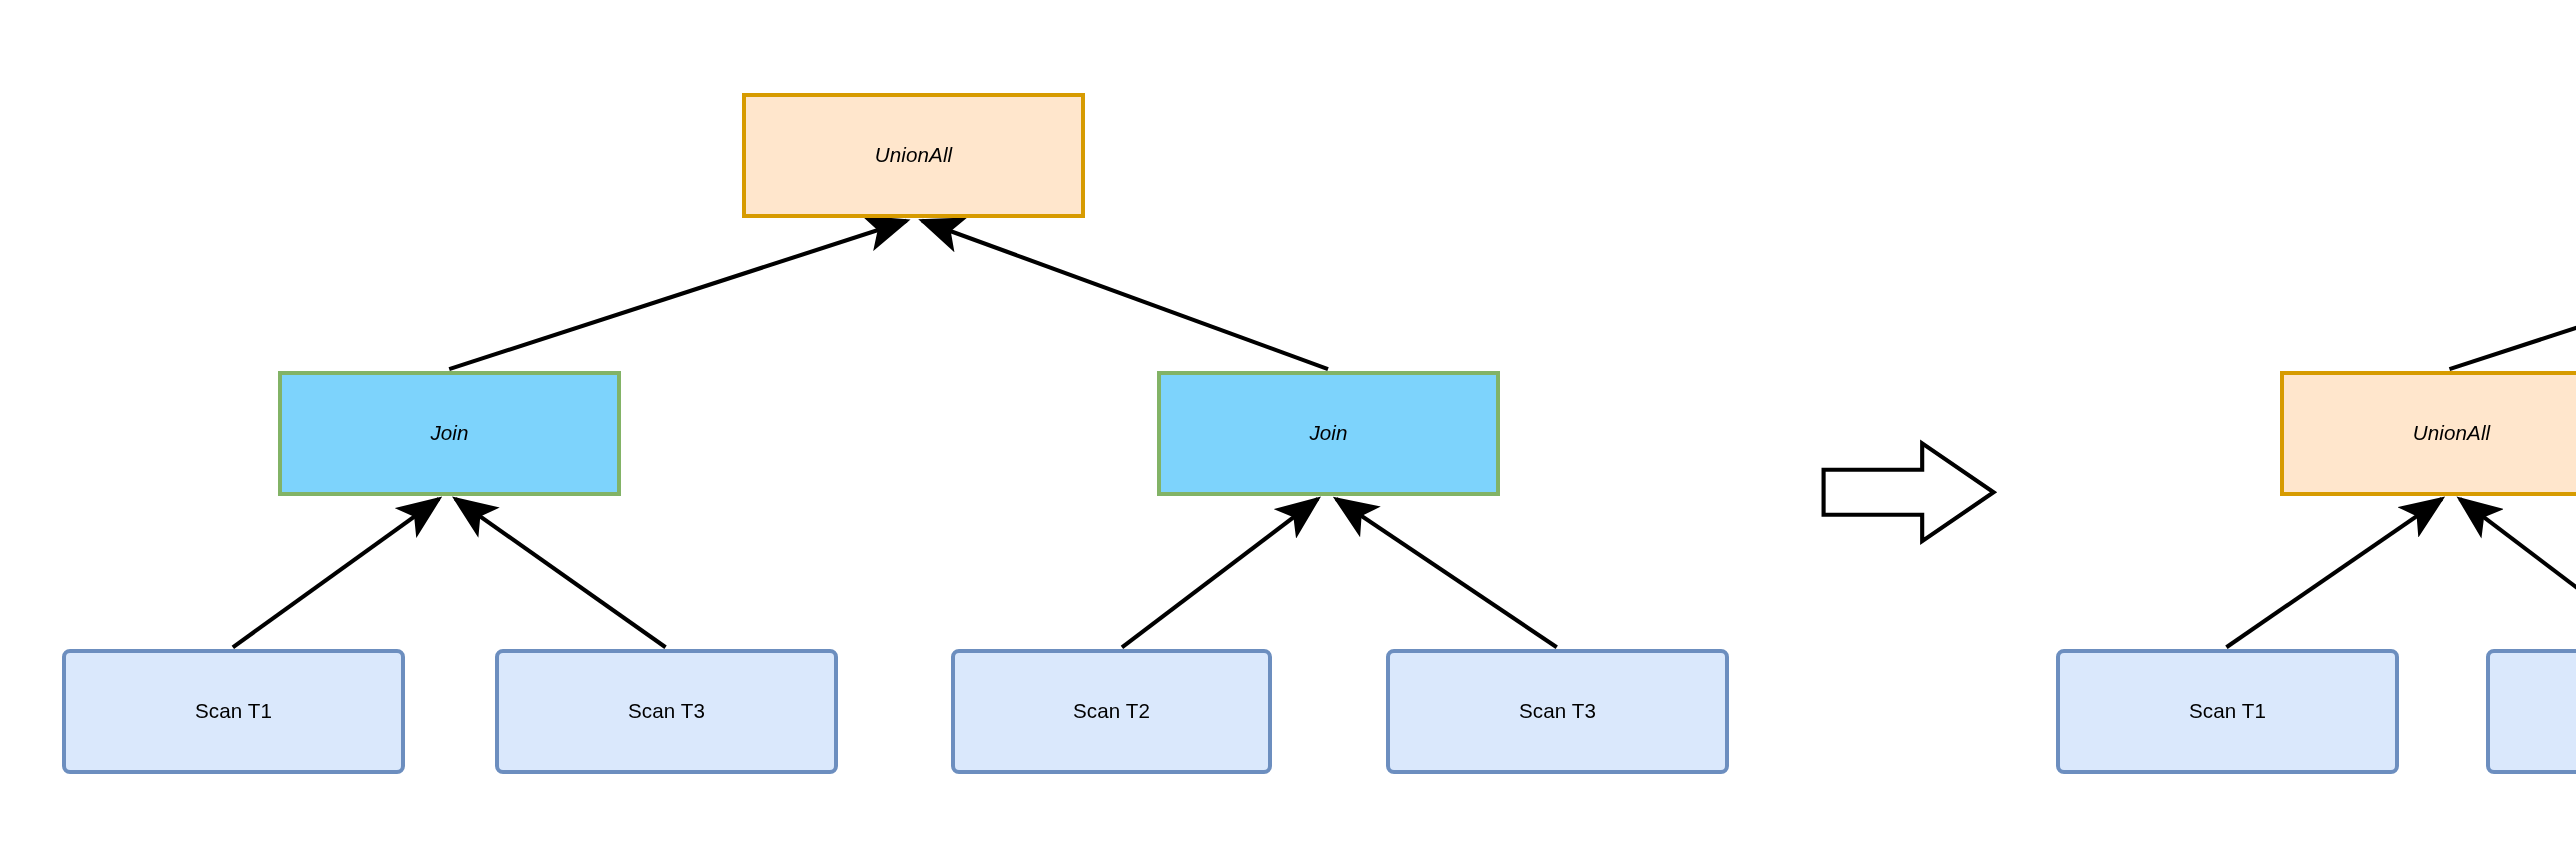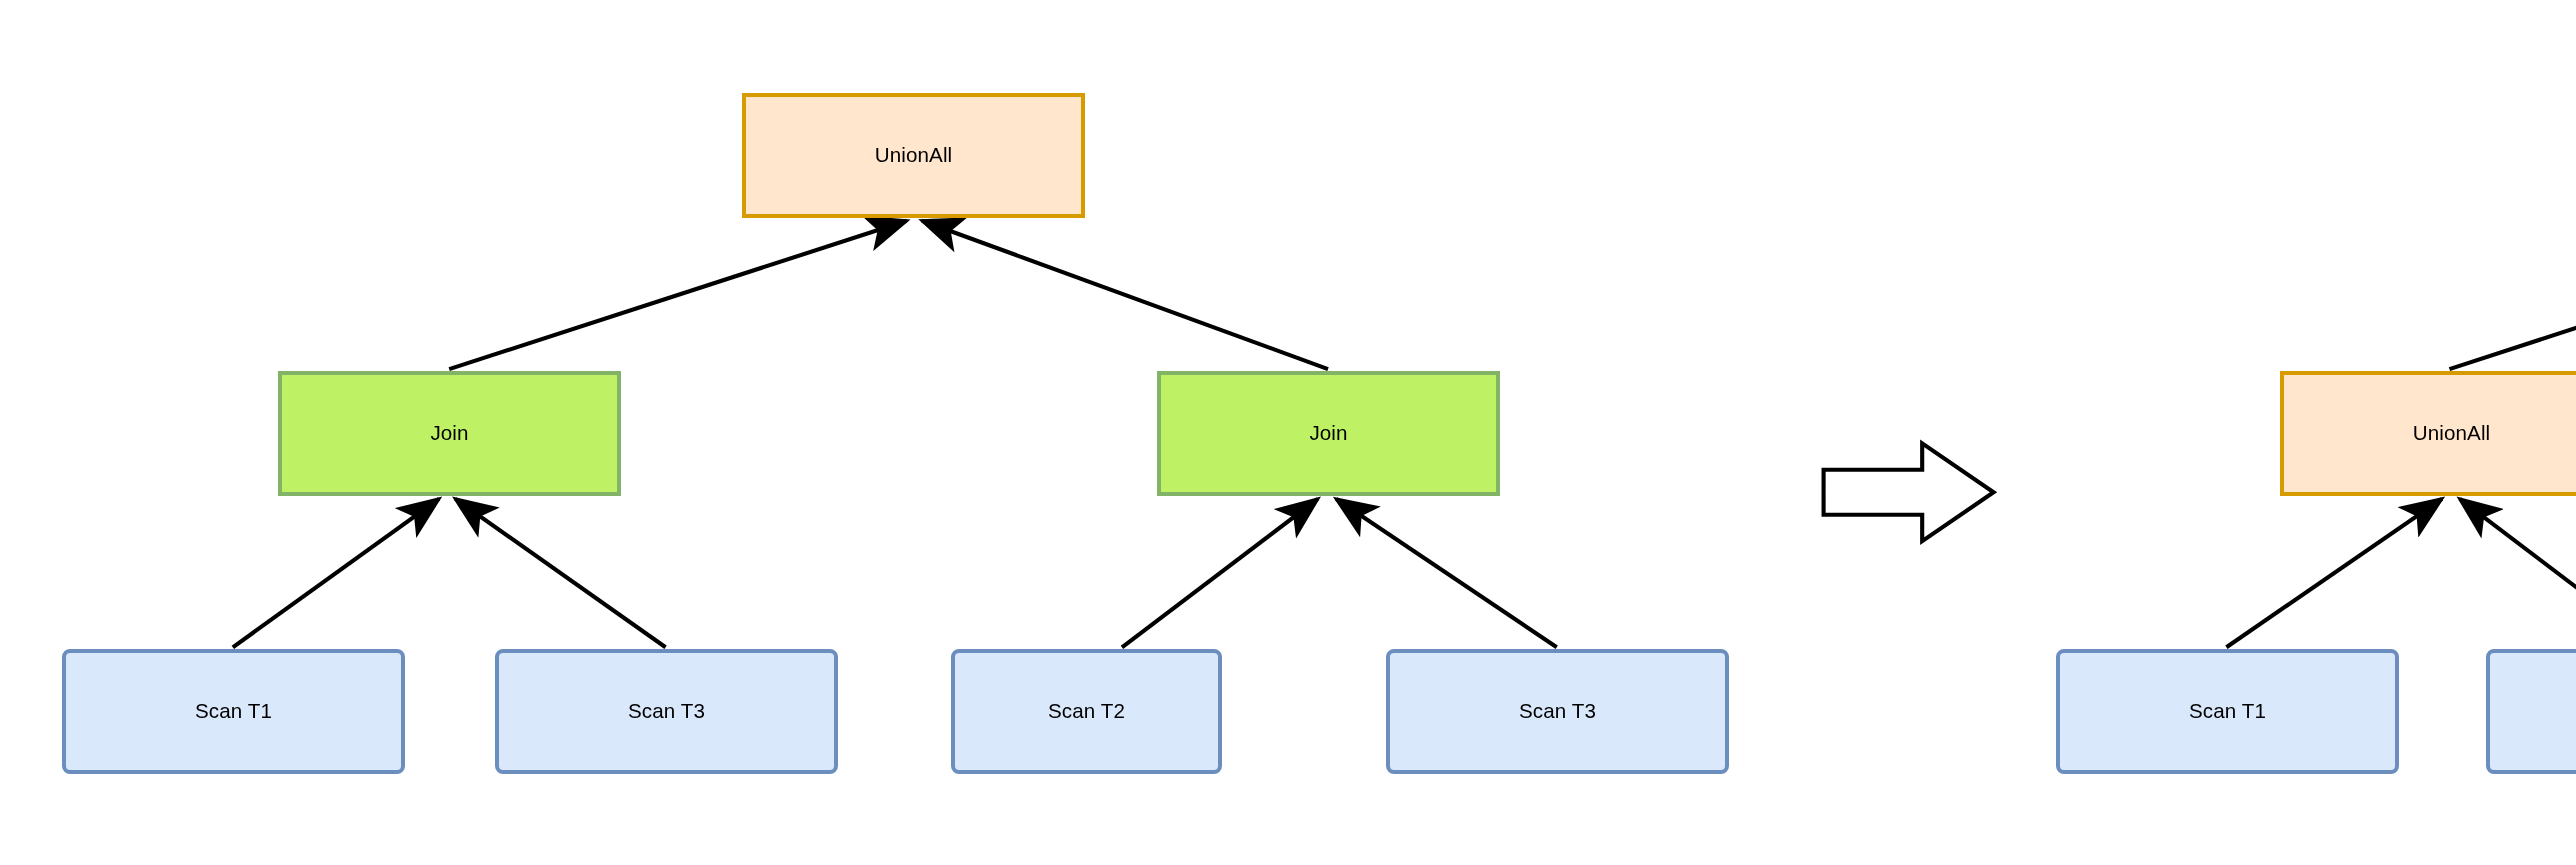--- a/index.html
+++ b/index.html
@@ -40,24 +40,26 @@
     color: #000000;
     letter-spacing: 0.1px;
     white-space: nowrap;
   }
   .node-label {
     display: block;
   }
   .node.union {
     background: #ffe6cc;
     border-color: #d79b00;
+    font-style: italic;
   }
   .node.join {
-    background: #bef264;
+    background: #7dd3fc;
     border-color: #82b366;
+    font-style: italic;
   }
   .node.scan {
     background: #dae8fc;
     border-color: #6c8ebf;
     border-radius: 8px;
   }
 </style>
 </head>
 <body>
 
@@ -97,21 +99,21 @@
       </div>
       <div class="node join" style="left: 1157px; top: 371px; width: 343px; height: 125px;">
         <span class="node-label">Join</span>
       </div>
       <div class="node scan" style="left: 62px; top: 649px; width: 343px; height: 125px;">
         <span class="node-label">Scan T1</span>
       </div>
       <div class="node scan" style="left: 495px; top: 649px; width: 343px; height: 125px;">
         <span class="node-label">Scan T3</span>
       </div>
-      <div class="node scan" style="left: 951px; top: 649px; width: 271px; height: 125px;">
+      <div class="node scan" style="left: 951px; top: 649px; width: 321px; height: 125px;">
         <span class="node-label">Scan T2</span>
       </div>
       <div class="node scan" style="left: 1386px; top: 649px; width: 343px; height: 125px;">
         <span class="node-label">Scan T3</span>
       </div>
     </div>
   <div id="right-plan">
       <div class="node union" style="left: 2280px; top: 371px; width: 343px; height: 125px;">
         <span class="node-label">UnionAll</span>
       </div>

